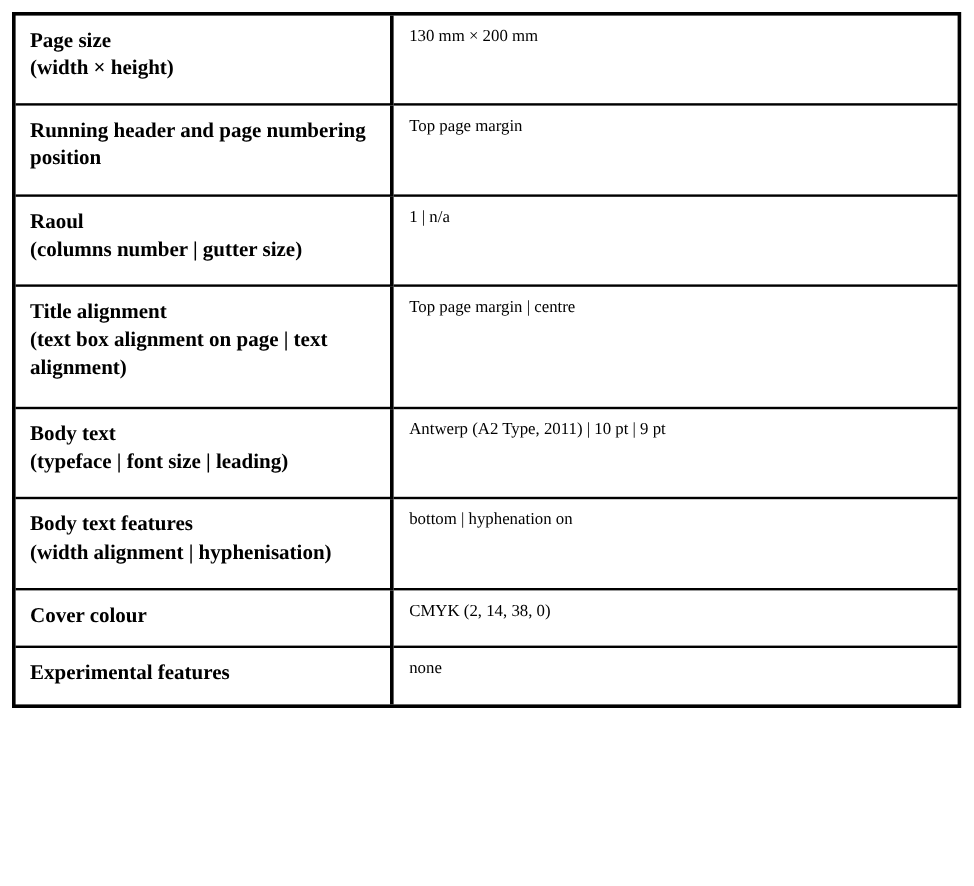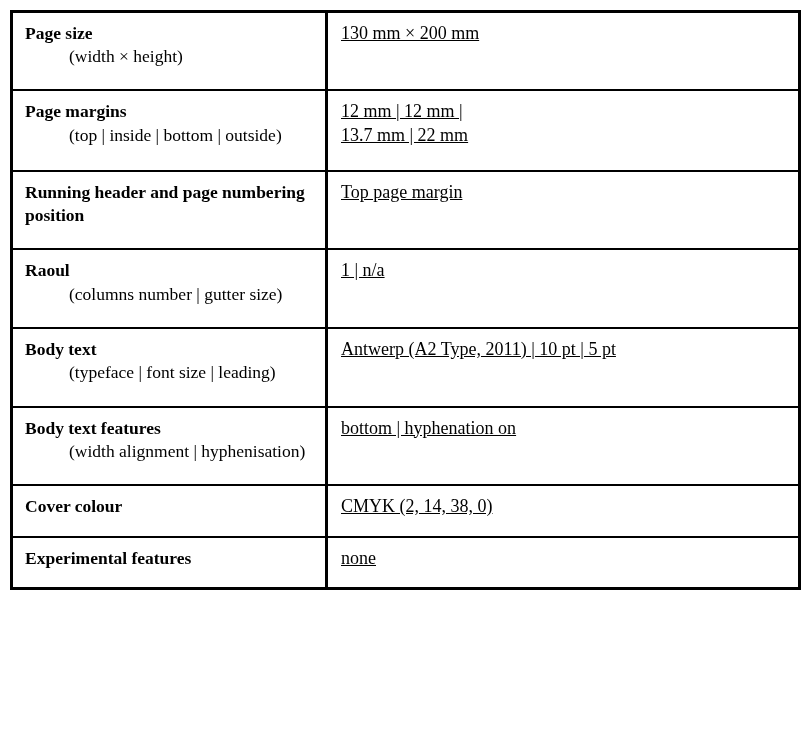--- a/index.html
+++ b/index.html
@@ -49,33 +49,31 @@
     width: auto;
   }
 
   .label-inner {
     padding: 9px 10px 8px 12px;
     font-size: 17.5px;
     line-height: 1.33;
   }
   .value-inner {
     padding: 9px 24px 8px 13px;
-    font-size: 18px;
+    font-size: 14px;
     line-height: 1.33;
-    text-decoration: underline;
   }
 
   .label-title {
     font-weight: bold;
     display: block;
   }
   .label-sub {
-    font-weight: normal;
+    font-weight: bold;
     display: block;
-    margin-left: 44px;
   }
   .label-sub:empty {
     display: none;
   }
   .value-text {
     display: block;
     white-space: pre-line;
   }
 </style>
 </head>
@@ -93,34 +91,20 @@
           </td>
           <td class="value-cell">
             <div class="value-inner">
               <span class="value-text">130 mm × 200 mm</span>
             </div>
           </td>
         </tr>
         <tr class="spec-row">
           <td class="label-cell">
             <div class="label-inner">
-              <span class="label-title">Page margins</span>
-              <span class="label-sub">(top | inside | bottom | outside)</span>
-            </div>
-          </td>
-          <td class="value-cell">
-            <div class="value-inner">
-              <span class="value-text">12 mm | 12 mm |
-13.7 mm | 22 mm</span>
-            </div>
-          </td>
-        </tr>
-        <tr class="spec-row">
-          <td class="label-cell">
-            <div class="label-inner">
               <span class="label-title">Running header and page numbering position</span>
             </div>
           </td>
           <td class="value-cell">
             <div class="value-inner">
               <span class="value-text">Top page margin</span>
             </div>
           </td>
         </tr>
         <tr class="spec-row">
@@ -132,27 +116,40 @@
           </td>
           <td class="value-cell">
             <div class="value-inner">
               <span class="value-text">1 | n/a</span>
             </div>
           </td>
         </tr>
         <tr class="spec-row">
           <td class="label-cell">
             <div class="label-inner">
+              <span class="label-title">Title alignment</span>
+              <span class="label-sub">(text box alignment on page | text alignment)</span>
+            </div>
+          </td>
+          <td class="value-cell">
+            <div class="value-inner">
+              <span class="value-text">Top page margin | centre</span>
+            </div>
+          </td>
+        </tr>
+        <tr class="spec-row">
+          <td class="label-cell">
+            <div class="label-inner">
               <span class="label-title">Body text</span>
               <span class="label-sub">(typeface | font size | leading)</span>
             </div>
           </td>
           <td class="value-cell">
             <div class="value-inner">
-              <span class="value-text">Antwerp (A2 Type, 2011) | 10 pt | 5 pt</span>
+              <span class="value-text">Antwerp (A2 Type, 2011) | 10 pt | 9 pt</span>
             </div>
           </td>
         </tr>
         <tr class="spec-row">
           <td class="label-cell">
             <div class="label-inner">
               <span class="label-title">Body text features</span>
               <span class="label-sub">(width alignment | hyphenisation)</span>
             </div>
           </td>

